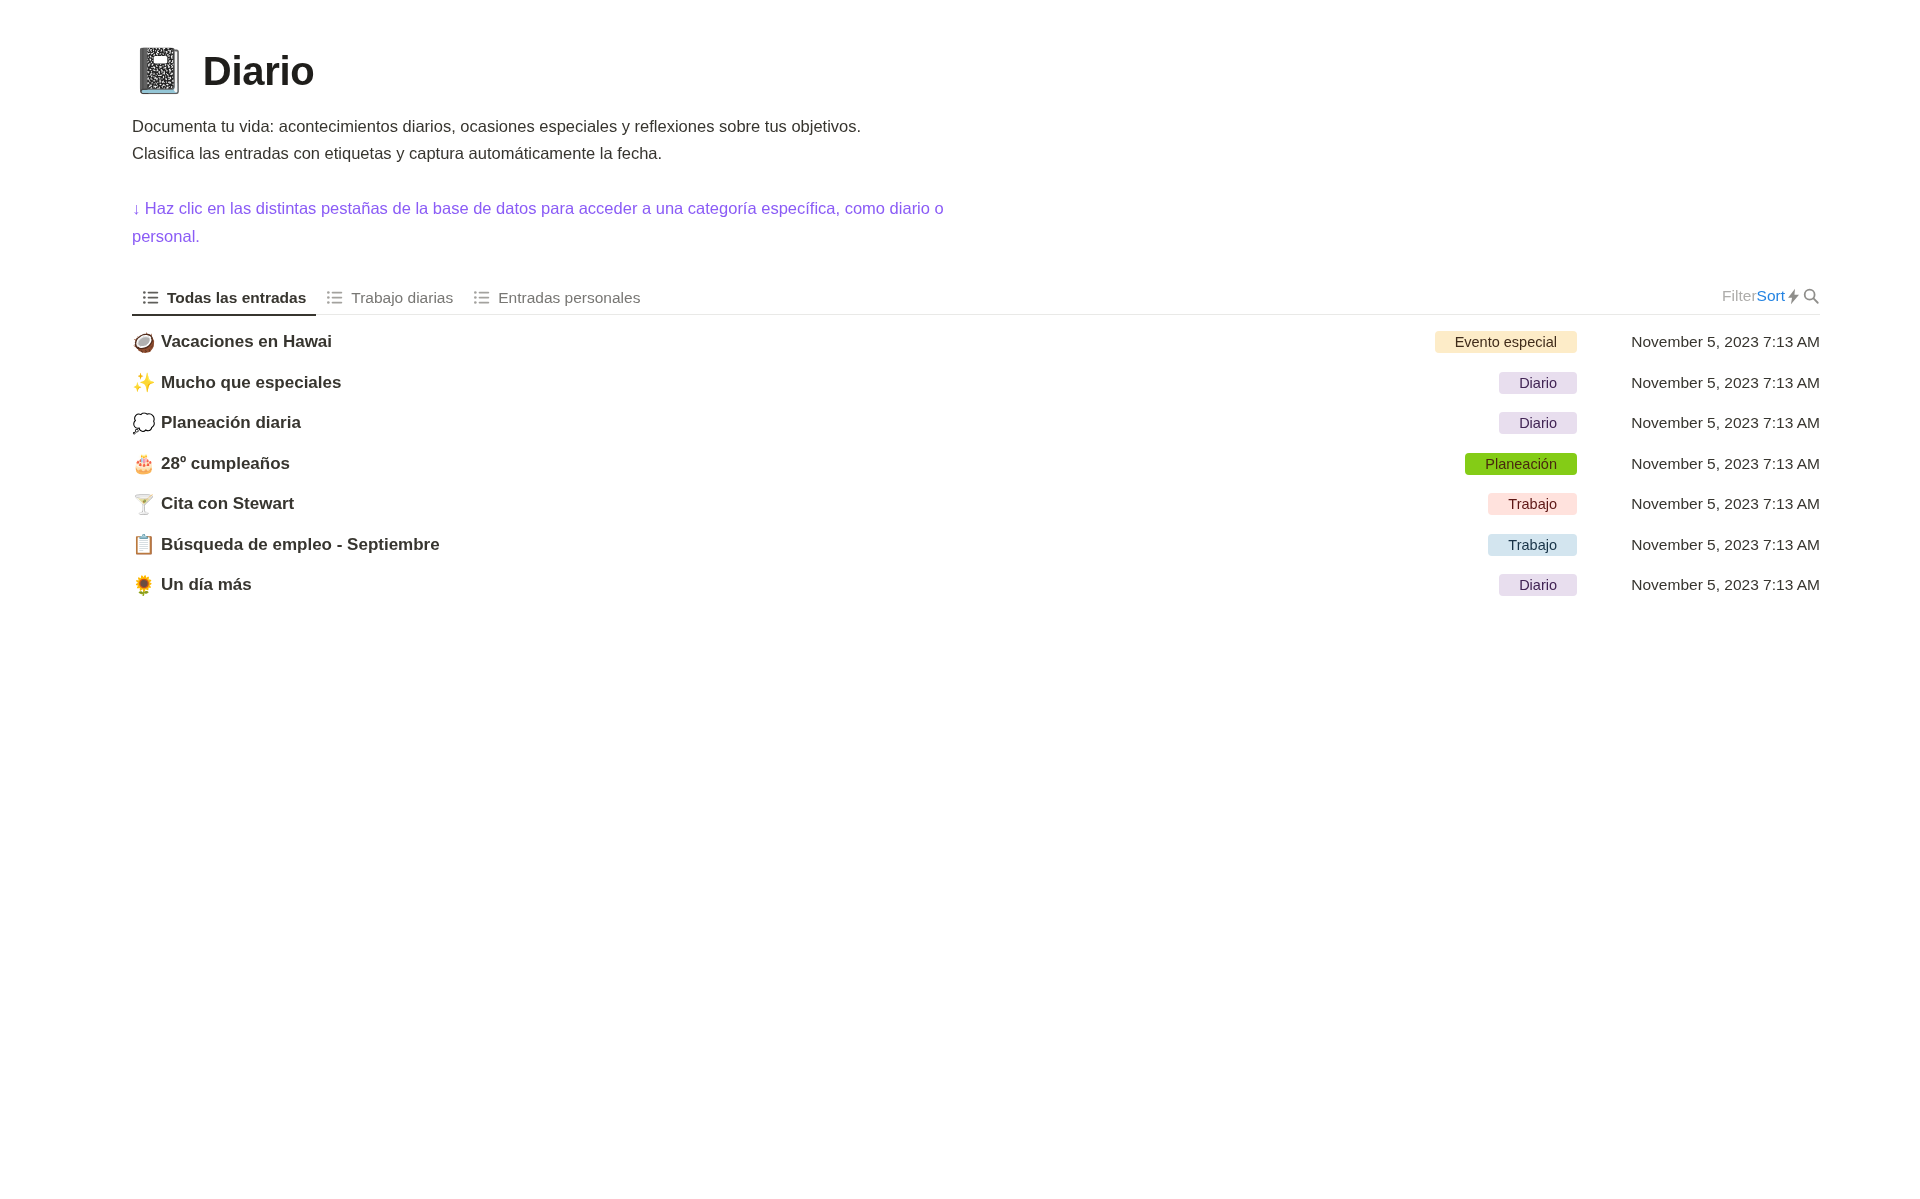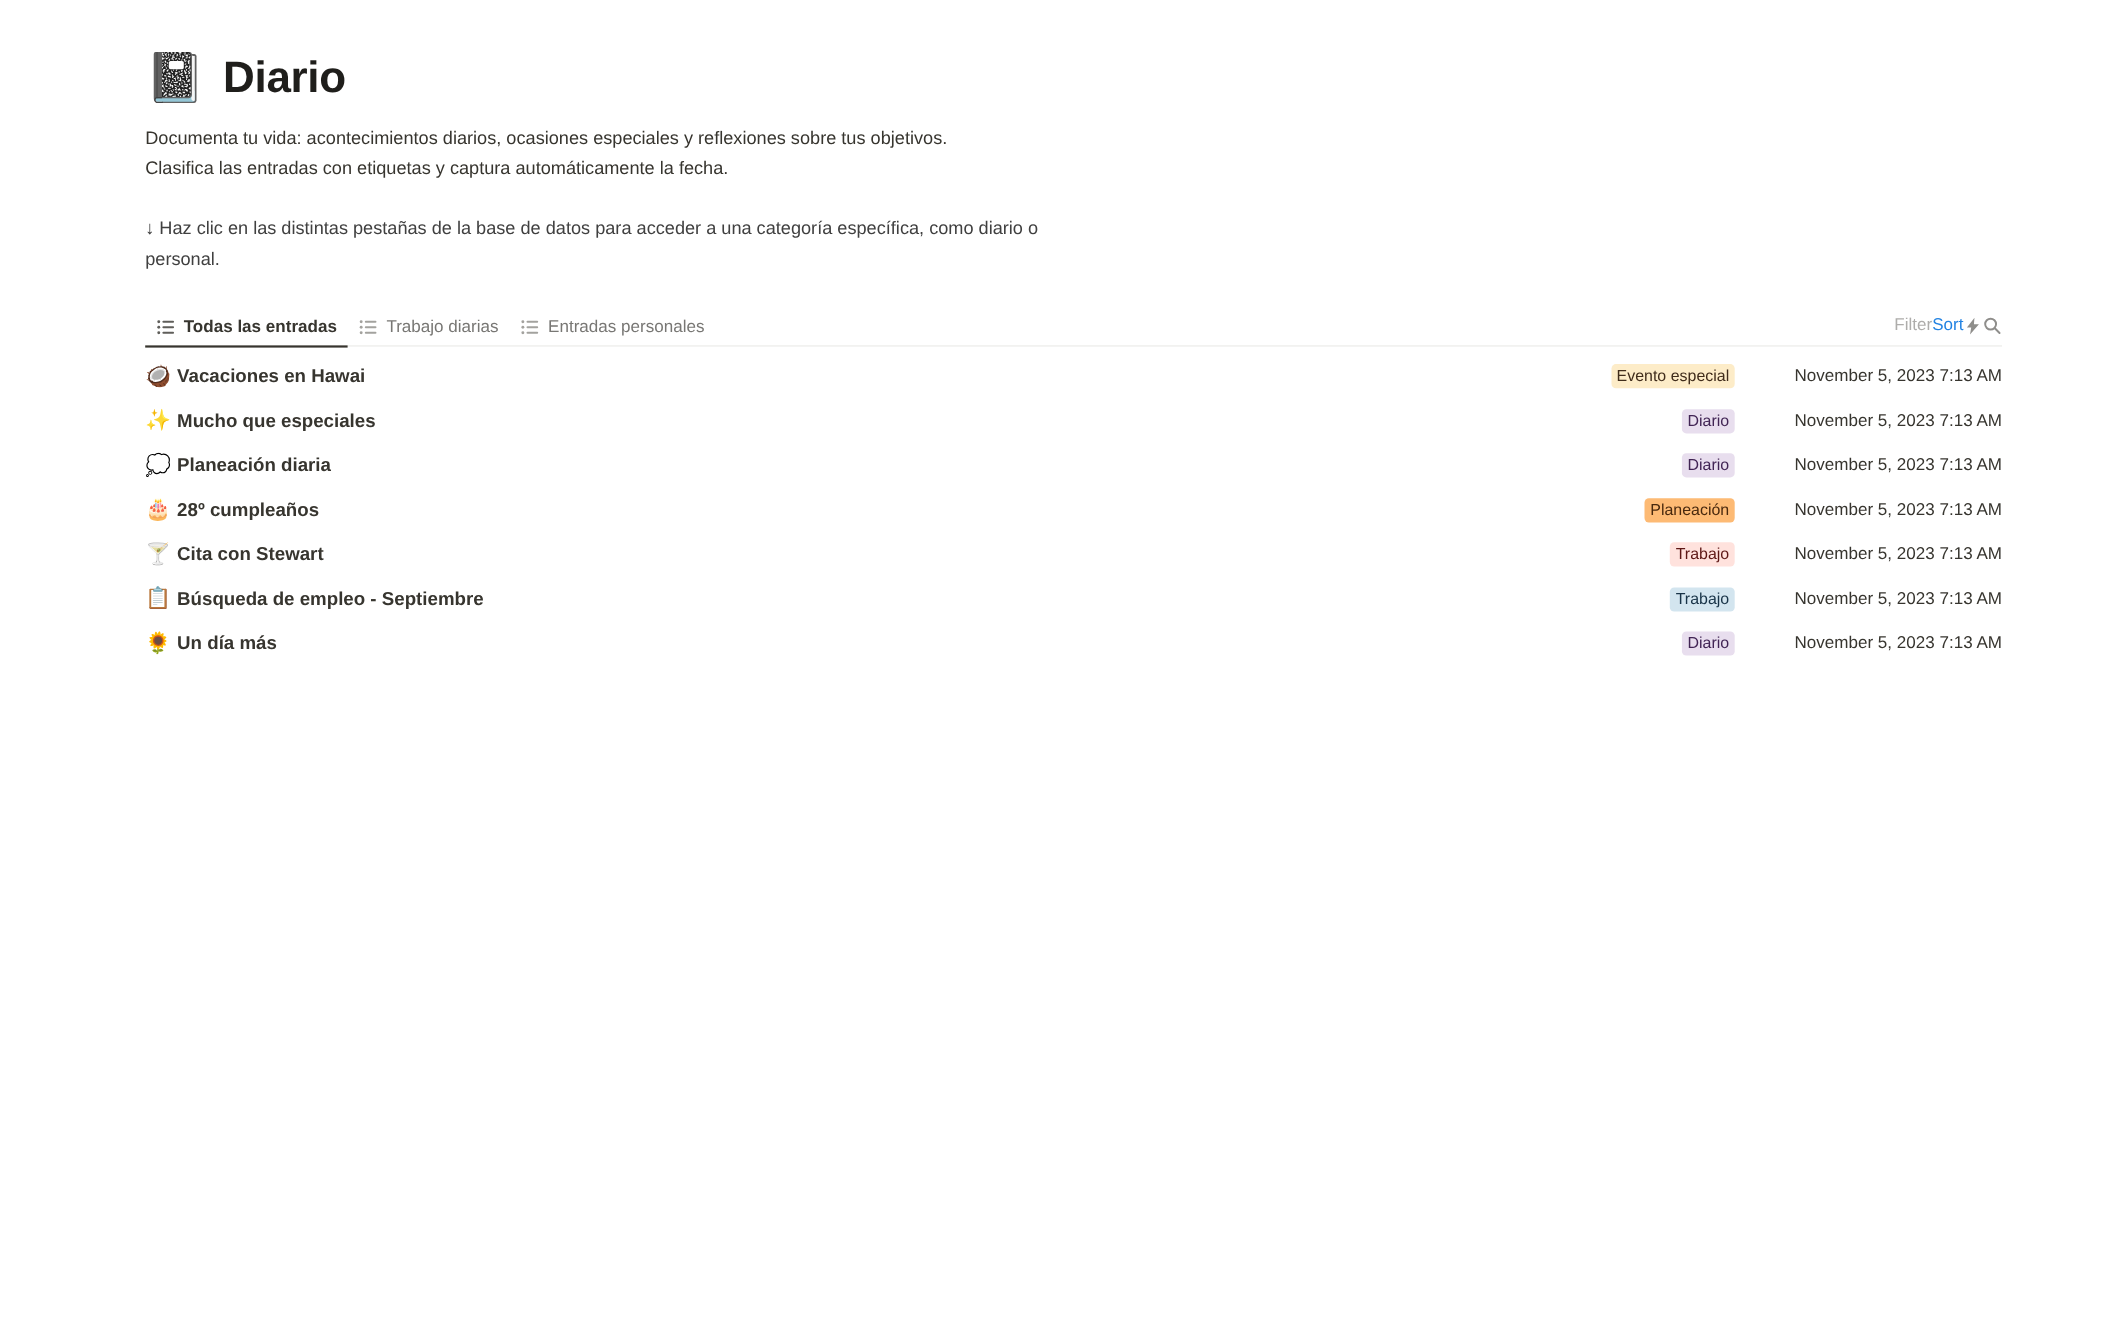--- a/index.html
+++ b/index.html
@@ -11,21 +11,21 @@
   .content { width: 1688px; margin: 0 0 0 132px; padding-top: 46px; }
 
   
   .title-row { display: flex; align-items: center; gap: 16px; }
   .page-icon { font-size: 44px; line-height: 50px; cursor: pointer; }
   h1.page-title { font-size: 40px; font-weight: 700; letter-spacing: -0.3px; color: #1f1e1b; }
 
   
   .description { margin-top: 17px; font-size: 16.5px; line-height: 27px; color: #37352f; }
   .description span { display: block; }
-  .instructions { margin-top: 27px; font-size: 16.5px; line-height: 28px; color: #404040; }
+  .instructions { margin-top: 27px; font-size: 16.5px; line-height: 28px; color: #8b5cf6; }
   .instructions span { display: block; }
 
   
   .tabbar {
     margin-top: 31px;
     display: flex; justify-content: space-between; align-items: flex-end;
     border-bottom: 1px solid #e9e9e7;
     height: 34px;
   }
   .tabs { display: flex; align-items: flex-end; }
@@ -52,21 +52,21 @@
     display: flex; align-items: center;
     height: 40.5px;
     cursor: pointer;
     border-radius: 4px;
   }
   .row-emoji { width: 29px; font-size: 19px; line-height: 1; flex: none; }
   .row-title { font-size: 17px; font-weight: 600; color: #37352f; white-space: nowrap; }
   .row-tag {
     margin-left: auto;
     font-size: 14.5px; line-height: 22px;
-    padding: 0 5px; border-radius: 4px;
+    padding: 0 20px; border-radius: 4px;
     white-space: nowrap; flex: none;
   }
   .row-date {
     width: 243px; flex: none;
     text-align: right;
     font-size: 15.5px; color: #37352f;
     white-space: nowrap;
   }
 </style>
 </head>
@@ -168,21 +168,21 @@
   <div class="row">
     <span class="row-emoji">💭</span>
     <span class="row-title">Planeación diaria</span>
     <span class="row-tag" style="background: rgb(232, 222, 238); color: rgb(65, 36, 84);">Diario</span>
     <span class="row-date">November 5, 2023 7:13 AM</span>
   </div>
 
   <div class="row">
     <span class="row-emoji">🎂</span>
     <span class="row-title">28º cumpleaños</span>
-    <span class="row-tag" style="background: #fdba74; color: rgb(73, 41, 14);">Planeación</span>
+    <span class="row-tag" style="background: #84cc16; color: rgb(73, 41, 14);">Planeación</span>
     <span class="row-date">November 5, 2023 7:13 AM</span>
   </div>
 
   <div class="row">
     <span class="row-emoji">🍸</span>
     <span class="row-title">Cita con Stewart</span>
     <span class="row-tag" style="background: rgb(255, 226, 221); color: rgb(93, 23, 21);">Trabajo</span>
     <span class="row-date">November 5, 2023 7:13 AM</span>
   </div>
 

